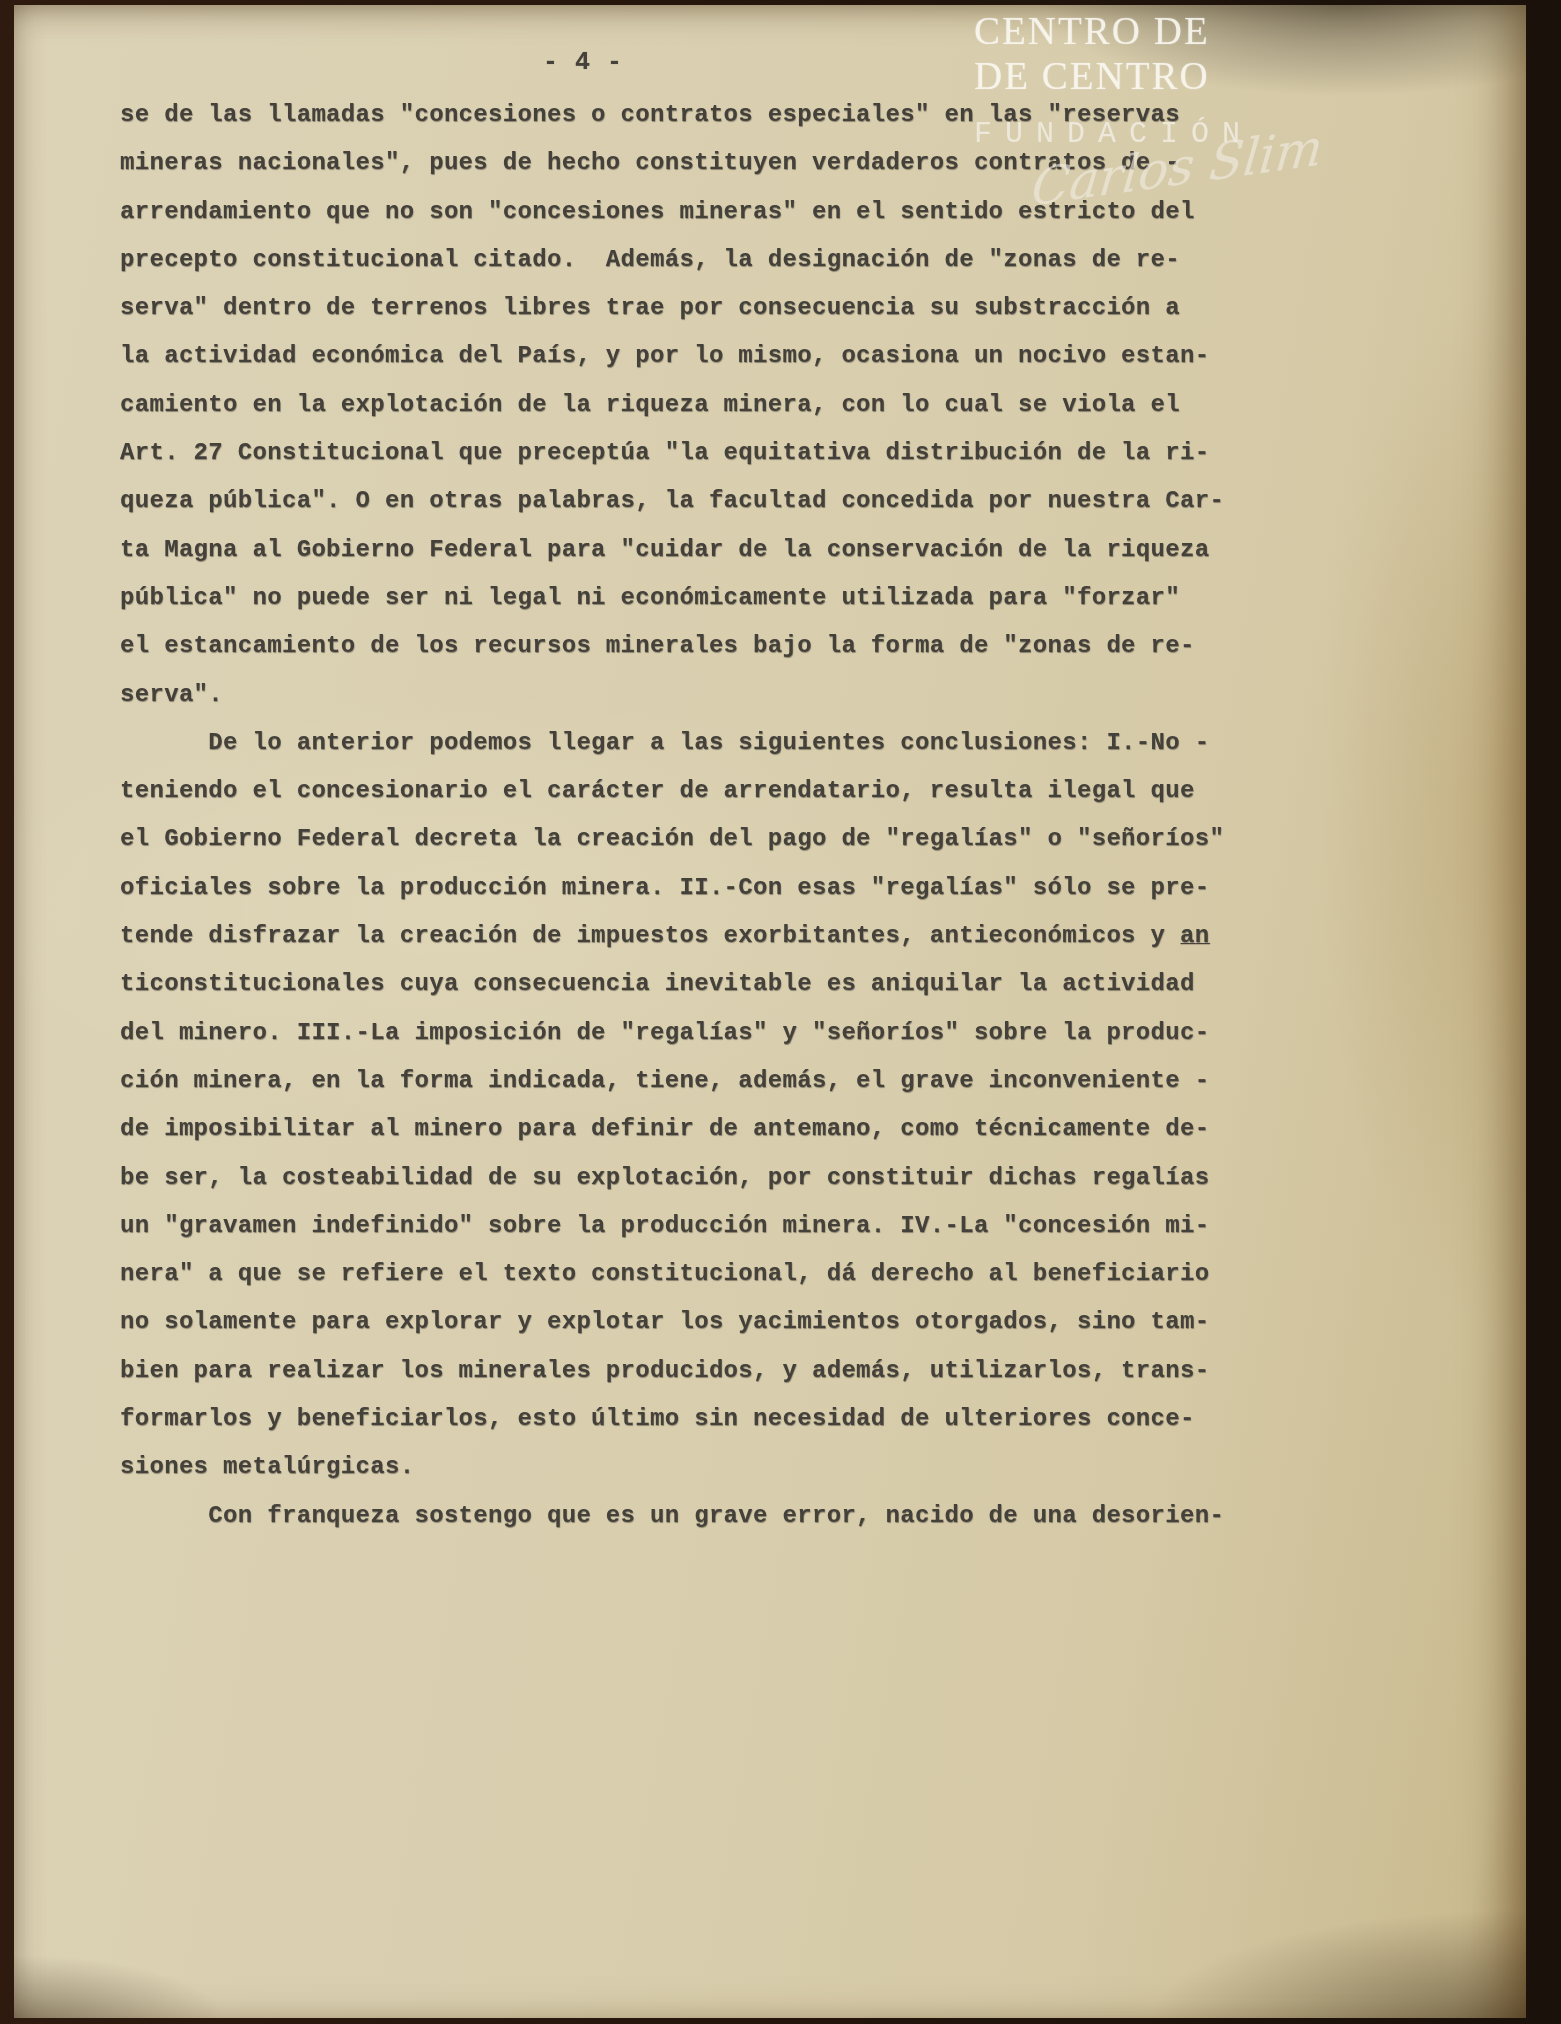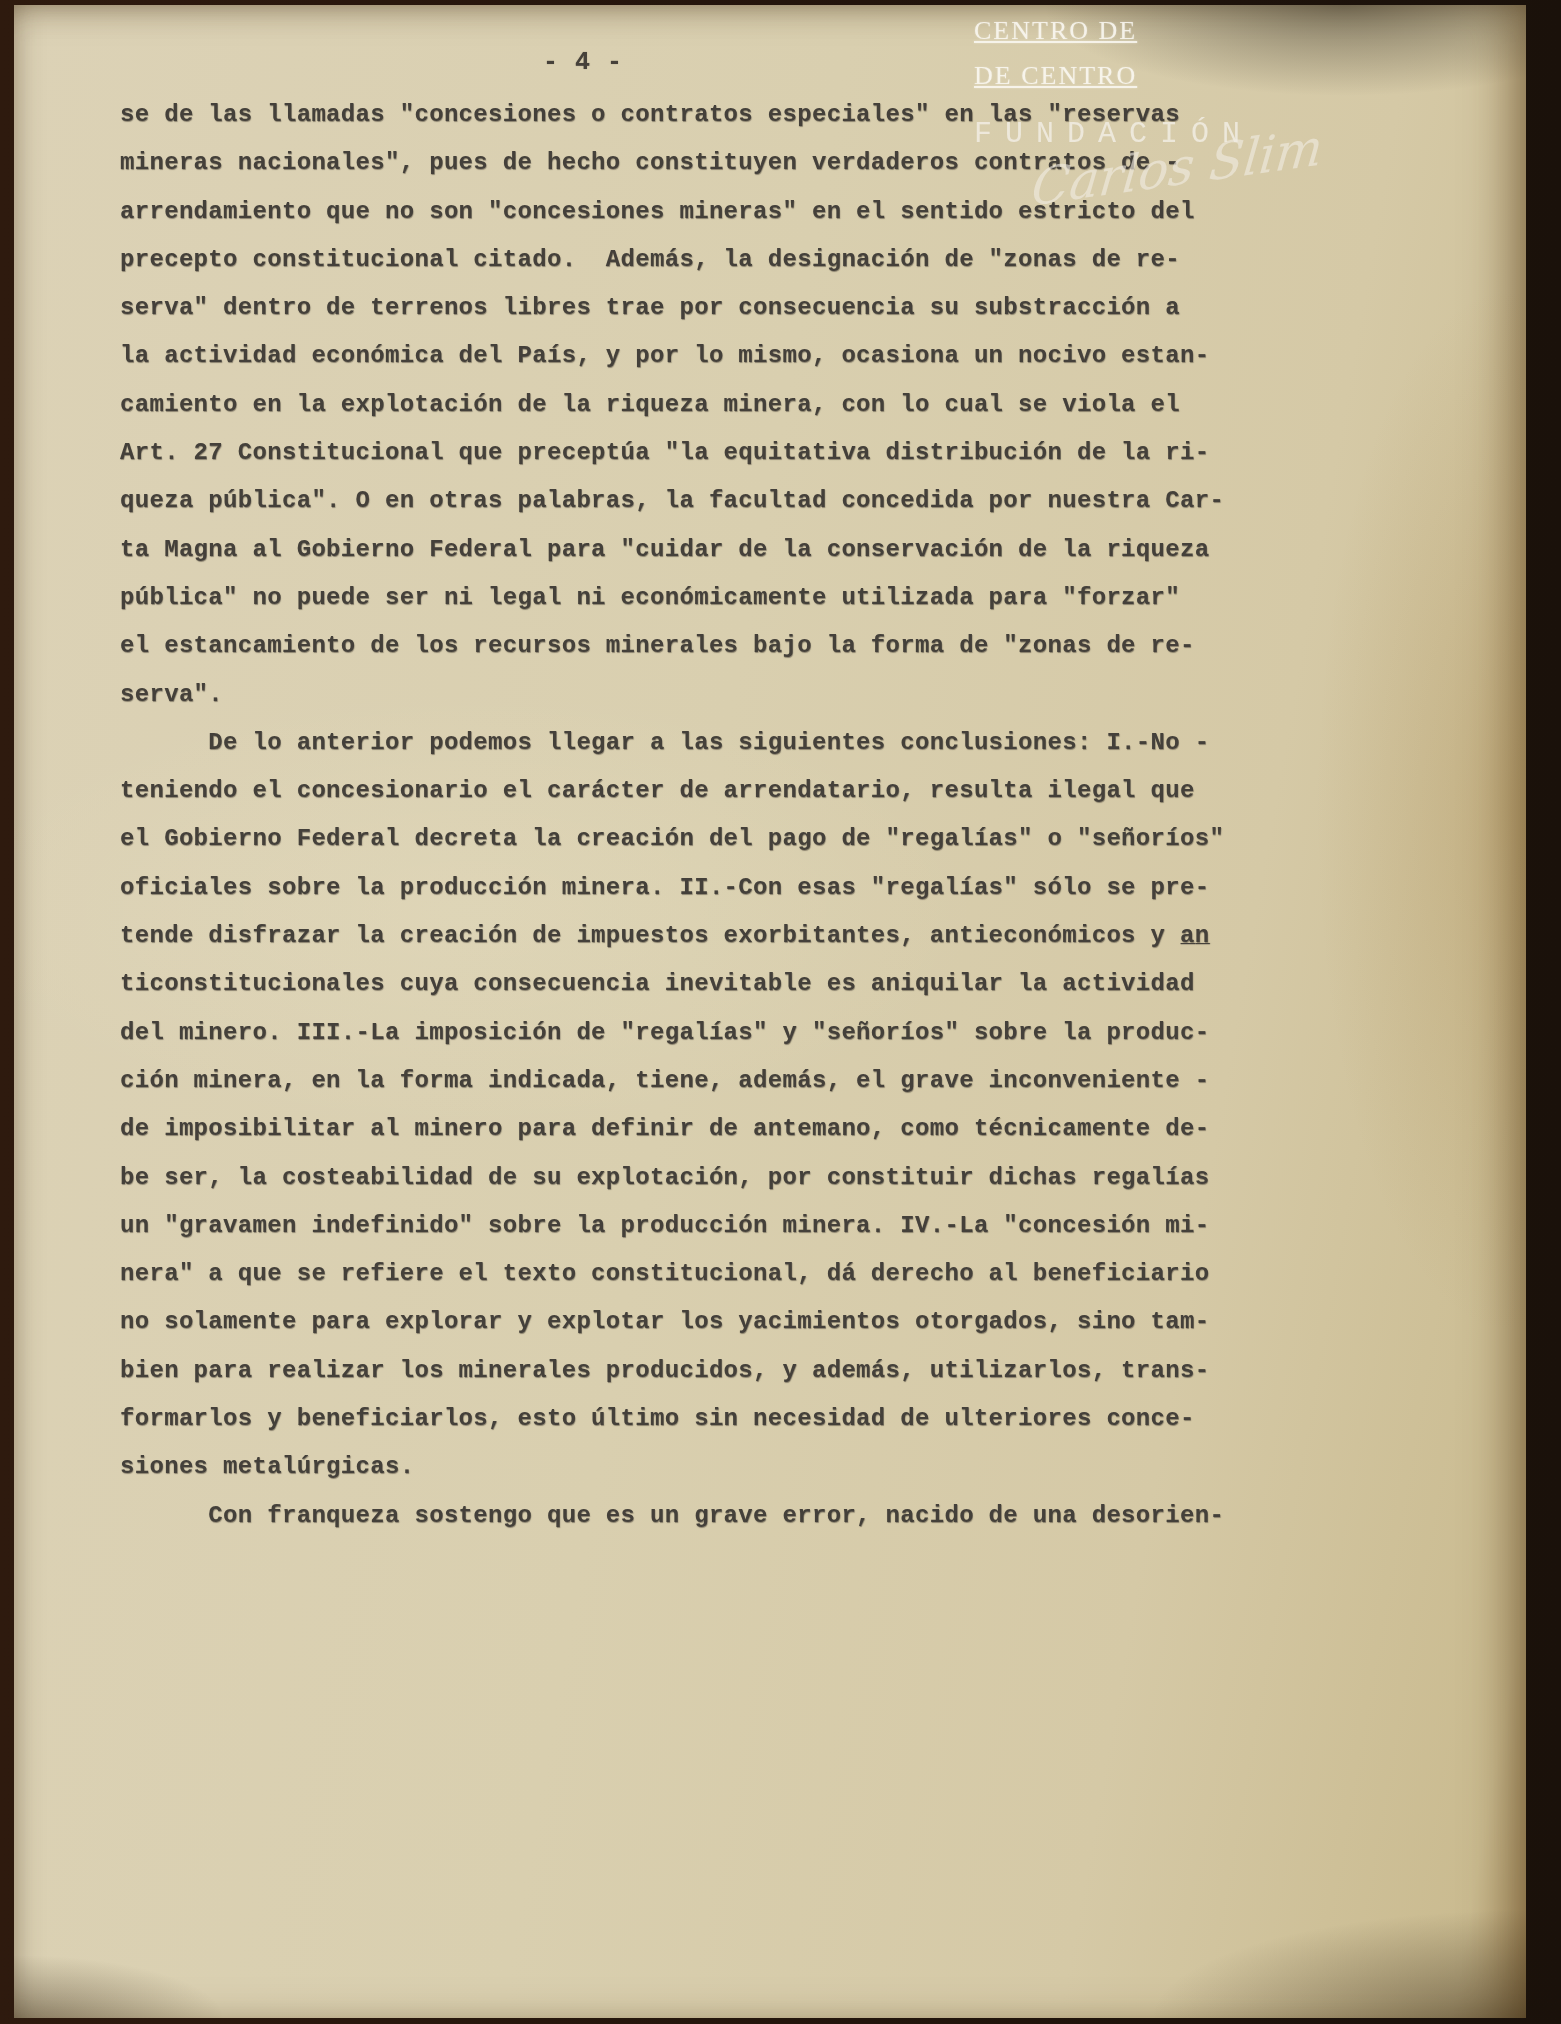--- a/index.html
+++ b/index.html
@@ -71,27 +71,26 @@
   }
   
   .watermark {
     position: absolute;
     left: 960px;
     top: 3px;
     pointer-events: none;
   }
   .wm-line {
     font-family: "Liberation Serif", "DejaVu Serif", serif;
-    font-size: 26px;
+    font-size: 39px;
     line-height: 45px;
     letter-spacing: 2px;
     color: rgba(250, 248, 242, 0.85);
     text-shadow: 0 0 2px rgba(255, 255, 250, 0.35);
     white-space: pre;
-    text-decoration: underline;
   }
   .wm-foundation {
     margin-top: 17px;
     font-family: Liberation Mono, monospace;
     font-size: 30px;
     line-height: 38px;
     letter-spacing: 13px;
     color: rgba(244, 240, 232, 0.78);
     white-space: pre;
   }

